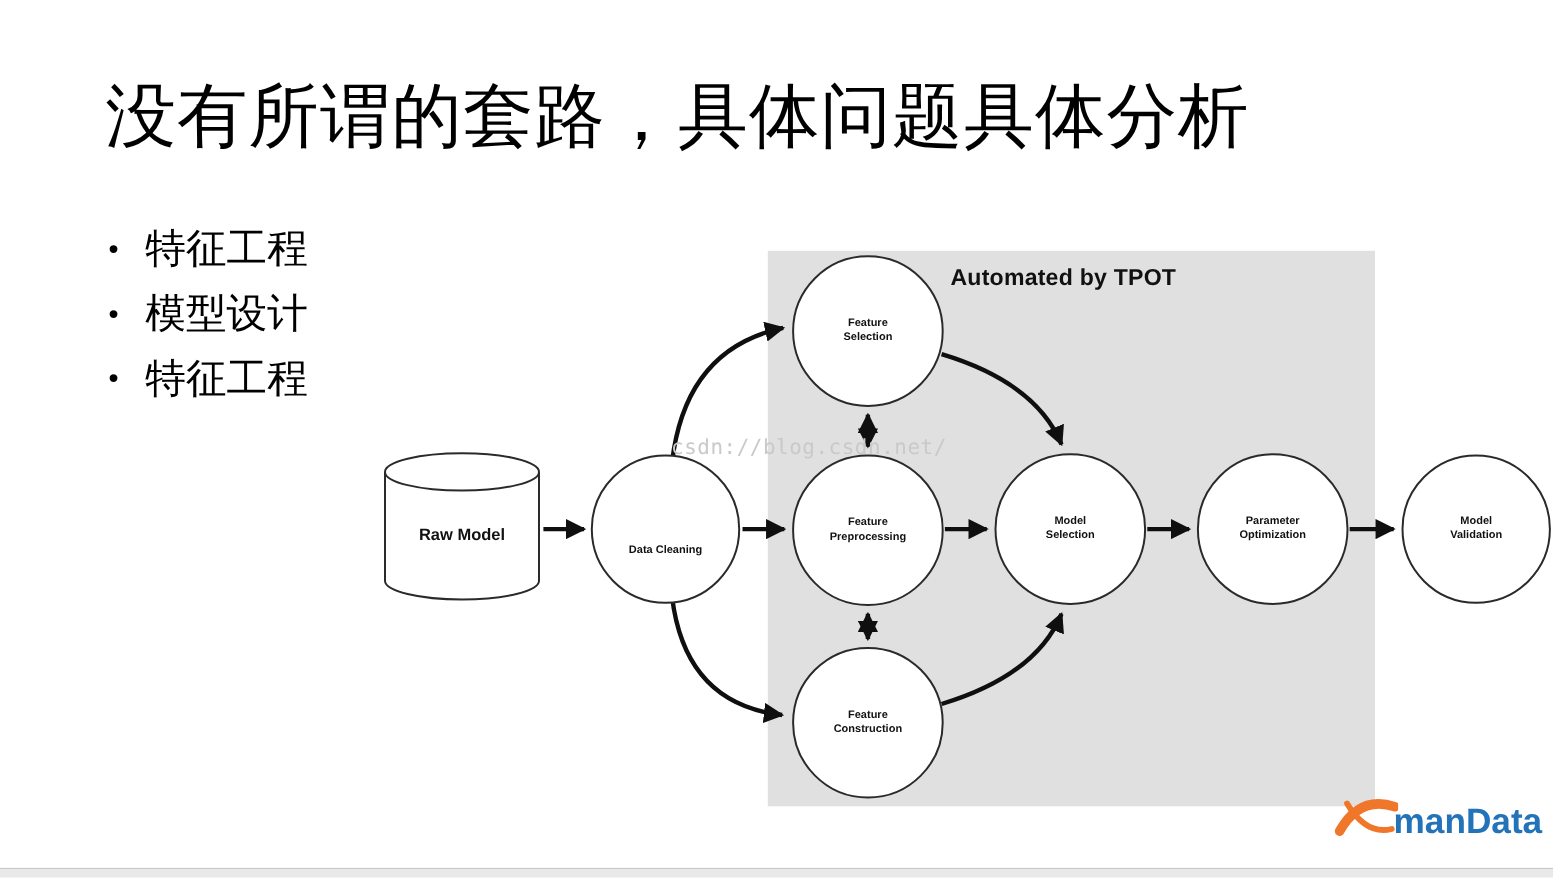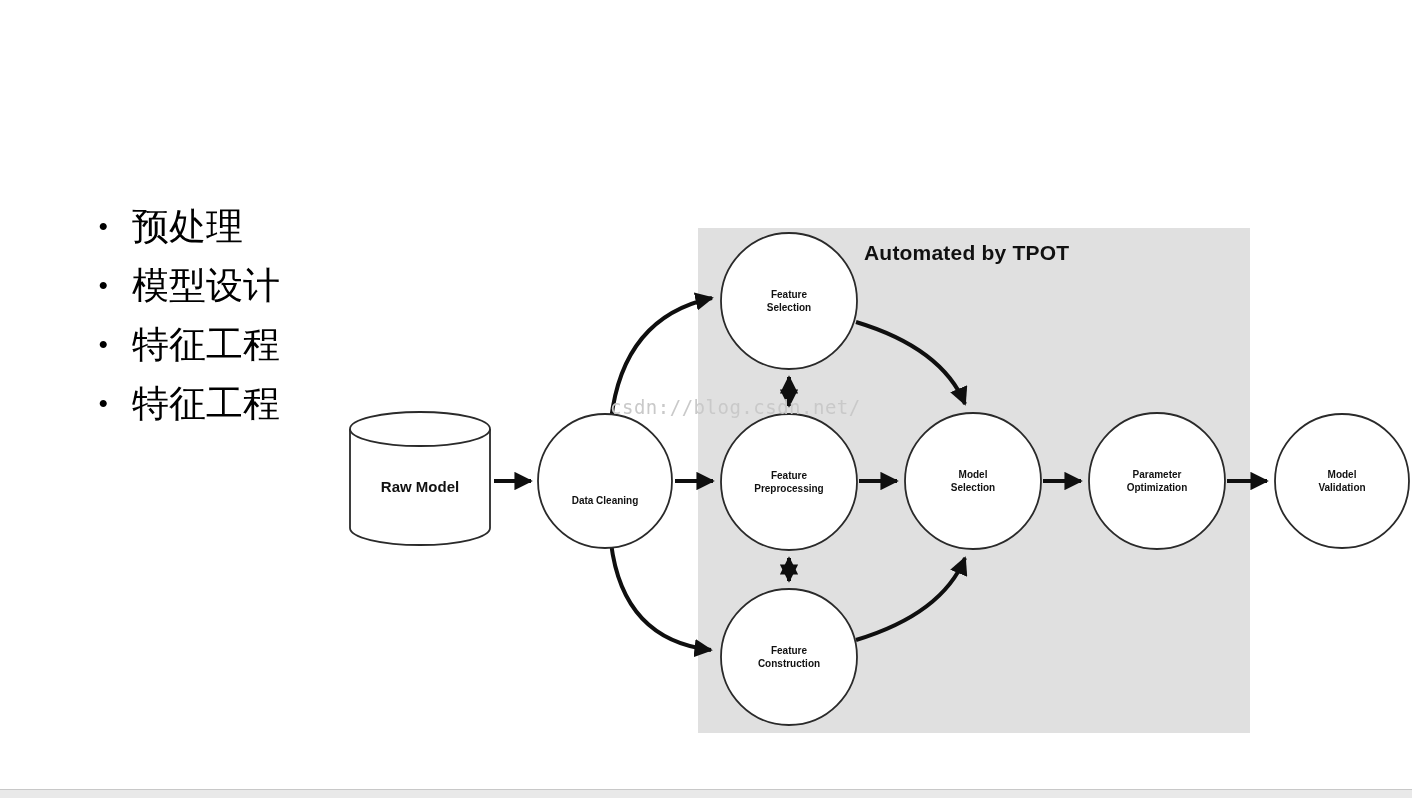--- a/index.html
+++ b/index.html
@@ -48,25 +48,25 @@
   .bottom-strip{
     position:absolute;left:0;bottom:0;width:100%;height:8px;
     background:#e9e9e9;border-top:1px solid #c8c8c8;
   }
 </style>
 </head>
 <body>
 
 <div class="slide">
 
+  <div class="title">没有所谓的套路，具体问题具体分析</div>
 
   <ul class="bullets">
-    <li>预处理</li>
+    <li>特征工程</li>
     <li>模型设计</li>
-    <li>特征工程</li>
     <li>特征工程</li>
   </ul>
 
   <div class="diagram">
     <svg width="1412" height="798" viewBox="0 0 1412 798">
       <defs>
         <marker id="ah" viewBox="0 0 10 10" refX="9" refY="5" markerWidth="4.6" markerHeight="4.6" orient="auto-start-reverse">
           <path d="M0,0 L10,5 L0,10 z" fill="#0f0f0f"></path>
         </marker>
       </defs>
@@ -116,16 +116,23 @@
 Construction</div>
     <div class="node-label" style="left:973px;top:481px;">Model
 Selection</div>
     <div class="node-label" style="left:1157px;top:481px;">Parameter
 Optimization</div>
     <div class="node-label" style="left:1342px;top:481px;">Model
 Validation</div>
   </div>
 
   <div class="logo">
+    <div class="logo-row">
+      <svg width="58" height="38" viewBox="0 0 60 38">
+        <path d="M5 32 Q24 -2 57 9" fill="none" stroke="#f07629" stroke-width="9" stroke-linecap="round"></path>
+        <path d="M12 6 Q30 36 54 30" fill="none" stroke="#f07629" stroke-width="5.5" stroke-linecap="round"></path>
+      </svg>
+      <span class="logo-word">manData</span>
+    </div>
   </div>
 
   <div class="bottom-strip"></div>
 </div>
 
 </body></html>

